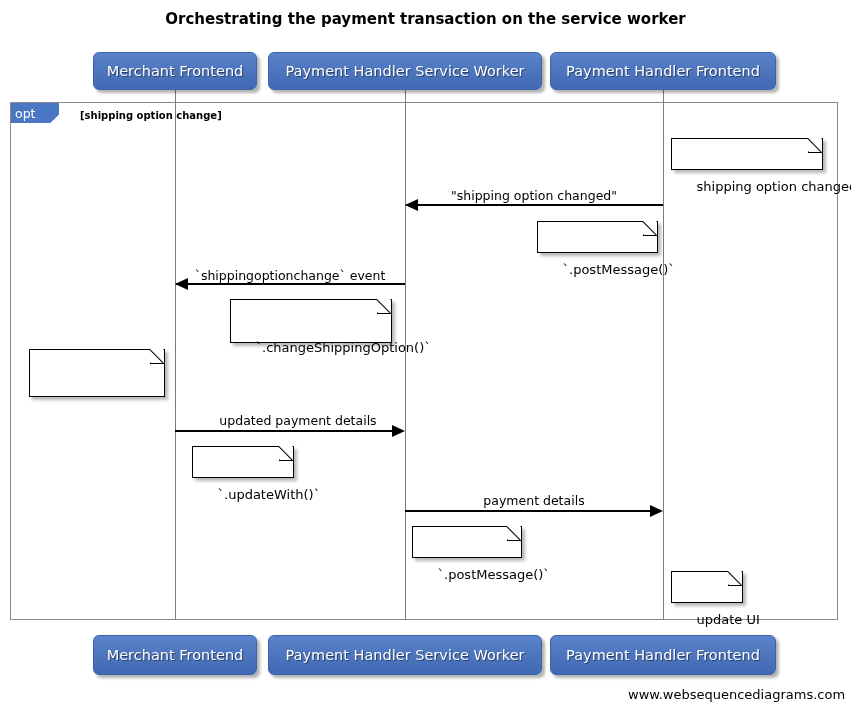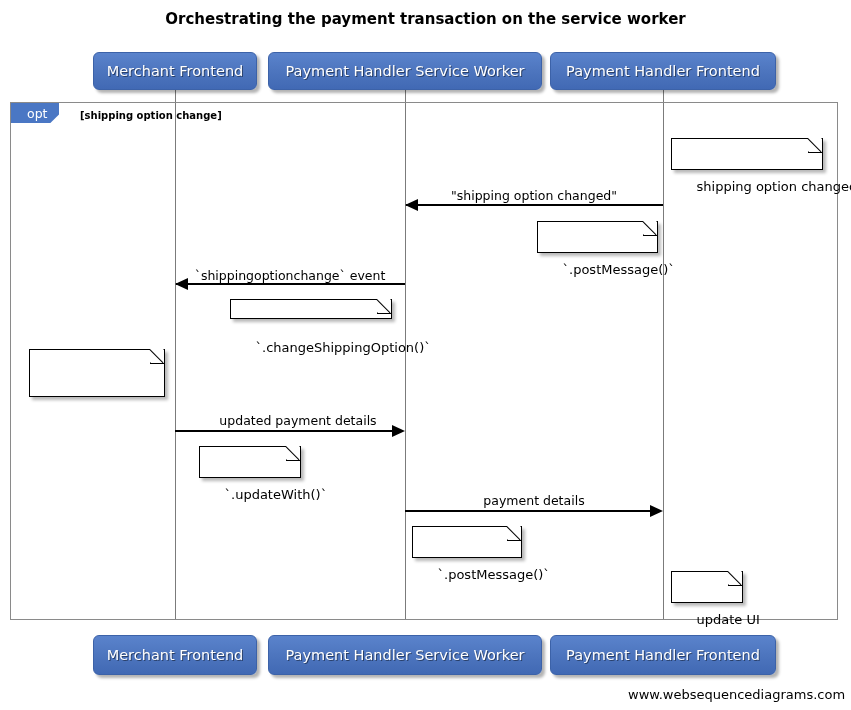--- a/index.html
+++ b/index.html
@@ -73,21 +73,21 @@
   }
   .frame-tag {
     position: absolute;
     height: 20px;
     background: #4a77c4;
     color: #ffffff;
     font-size: 12.5px;
     font-weight: normal;
     display: flex;
     align-items: center;
-    padding-left: 16px;
+    padding-left: 4px;
     box-sizing: border-box;
     z-index: 5;
     
     clip-path: polygon(0 0, 100% 0, 100% 58%, 82% 100%, 0 100%);
   }
   .frame-cond {
     position: absolute;
     font-size: 10px;
     font-weight: bold;
     white-space: nowrap;
@@ -227,34 +227,34 @@
 
   <div class="note" style="left:537px; top:221px; width:121px; height:32px;">
     <span class="fold"></span>
     <span class="note-text">`.postMessage()`</span>
   </div>
 
   <div class="msg-label" style="left:175px; top:268px; width:230px;">`shippingoptionchange` event</div>
   <div class="msg-line" style="left:176px; top:283px; width:229px;"></div>
   <div class="arrowhead left" style="left:175px; top:278px;"></div>
 
-  <div class="note" style="left:230px; top:299px; width:162px; height:20px;">
+  <div class="note" style="left:230px; top:299px; width:162px; height:44px;">
     <span class="fold"></span>
     <span class="note-text">`.changeShippingOption()`</span>
   </div>
 
   <div class="note" style="left:29px; top:349px; width:136px; height:48px;">
     <span class="fold"></span>
   </div>
 
   <div class="msg-label" style="left:183px; top:413px; width:230px;">updated payment details</div>
   <div class="msg-line" style="left:175px; top:430px; width:218px;"></div>
   <div class="arrowhead right" style="left:392px; top:425px;"></div>
 
-  <div class="note" style="left:199px; top:446px; width:102px; height:32px;">
+  <div class="note" style="left:192px; top:446px; width:102px; height:32px;">
     <span class="fold"></span>
     <span class="note-text">`.updateWith()`</span>
   </div>
 
   <div class="msg-label" style="left:405px; top:493px; width:258px;">payment details</div>
   <div class="msg-line" style="left:405px; top:510px; width:246px;"></div>
   <div class="arrowhead right" style="left:650px; top:505px;"></div>
 
   <div class="note" style="left:412px; top:526px; width:110px; height:32px;">
     <span class="fold"></span>

